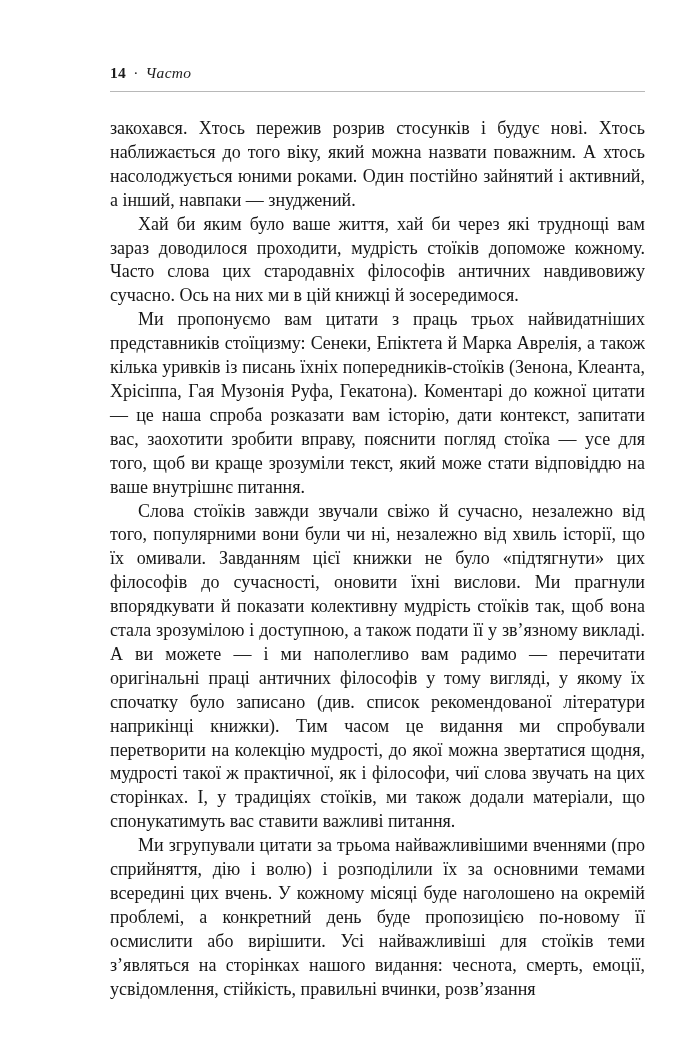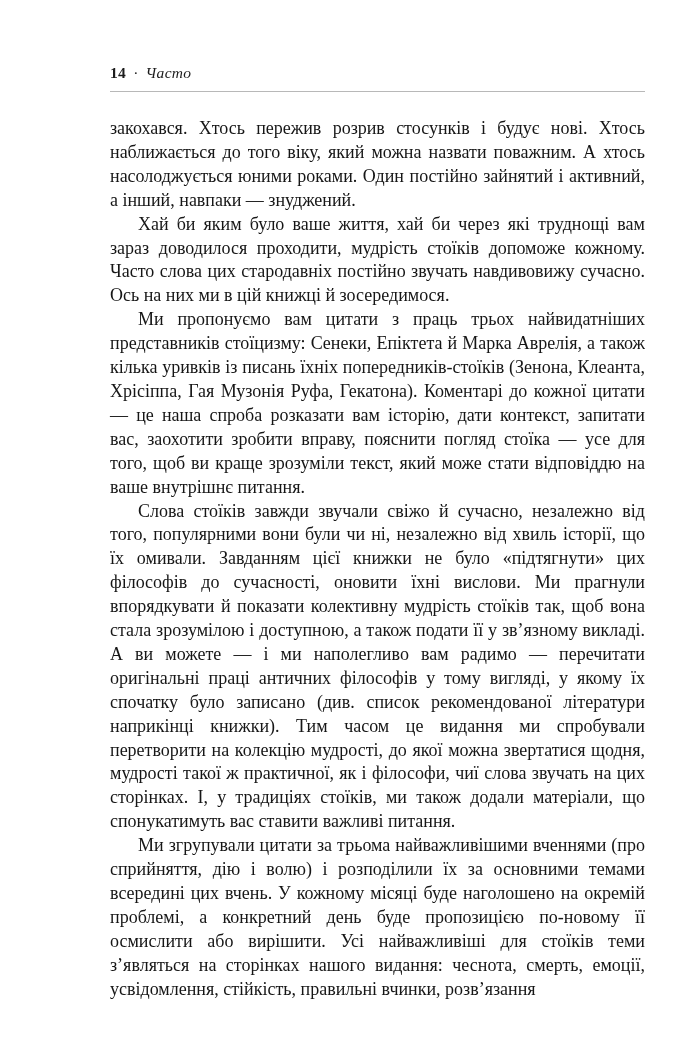--- a/index.html
+++ b/index.html
@@ -50,19 +50,19 @@
   <div class="running-head">
     <span class="page-num">14</span>
     <span class="sep">·</span>
     <span class="chapter">Часто</span>
   </div>
 
   <hr class="head-rule">
 
   <div class="body-text">
     <p>закохався. Хтось пережив розрив стосунків і будує нові. Хтось наближається до того віку, який можна назвати поважним. А хтось насолоджується юними роками. Один постійно зайнятий і активний, а інший, навпаки — знуджений.</p>
-    <p class="indent">Хай би яким було ваше життя, хай би через які труднощі вам зараз доводилося проходити, мудрість стоїків допоможе кожному. Часто слова цих стародавніх постійно звучать навдивовижу сучасно. Ось на них ми в цій книжці й зосередимося.</p>
+    <p class="indent">Хай би яким було ваше життя, хай би через які труднощі вам зараз доводилося проходити, мудрість стоїків допоможе кожному. Часто слова цих стародавніх філософів античних навдивовижу сучасно. Ось на них ми в цій книжці й зосередимося.</p>
     <p class="indent">Ми пропонуємо вам цитати з праць трьох найвидатніших представників стоїцизму: Сенеки, Епіктета й Марка Аврелія, а також кілька уривків із писань їхніх попередників-стоїків (Зенона, Клеанта, Хрісіппа, Гая Музонія Руфа, Гекатона). Коментарі до кожної цитати — це наша спроба розказати вам історію, дати контекст, запитати вас, заохотити зробити вправу, пояснити погляд стоїка — усе для того, щоб ви краще зрозуміли текст, який може стати відповіддю на ваше внутрішнє питання.</p>
     <p class="indent">Слова стоїків завжди звучали свіжо й сучасно, незалежно від того, популярними вони були чи ні, незалежно від хвиль історії, що їх омивали. Завданням цієї книжки не було «підтягнути» цих філософів до сучасності, оновити їхні вислови. Ми прагнули впорядкувати й показати колективну мудрість стоїків так, щоб вона стала зрозумілою і доступною, а також подати її у зв’язному викладі. А ви можете — і ми наполегливо вам радимо — перечитати оригінальні праці античних філософів у тому вигляді, у якому їх спочатку було записано (див. список рекомендованої літератури наприкінці книжки). Тим часом це видання ми спробували перетворити на колекцію мудрості, до якої можна звертатися щодня, мудрості такої ж практичної, як і філософи, чиї слова звучать на цих сторінках. І, у традиціях стоїків, ми також додали матеріали, що спонукатимуть вас ставити важливі питання.</p>
     <p class="indent">Ми згрупували цитати за трьома найважливішими вченнями (про сприйняття, дію і волю) і розподілили їх за основними темами всередині цих вчень. У кожному місяці буде наголошено на окремій проблемі, а конкретний день буде пропозицією по-новому її осмислити або вирішити. Усі найважливіші для стоїків теми з’являться на сторінках нашого видання: чеснота, смерть, емоції, усвідомлення, стійкість, правильні вчинки, розв’язання</p>
   </div>
 
 </div>
 
 </body></html>

